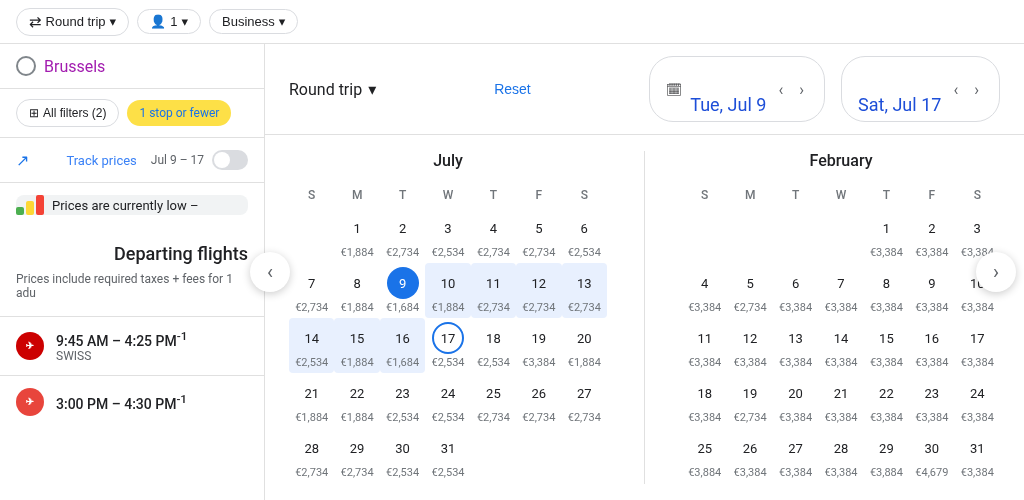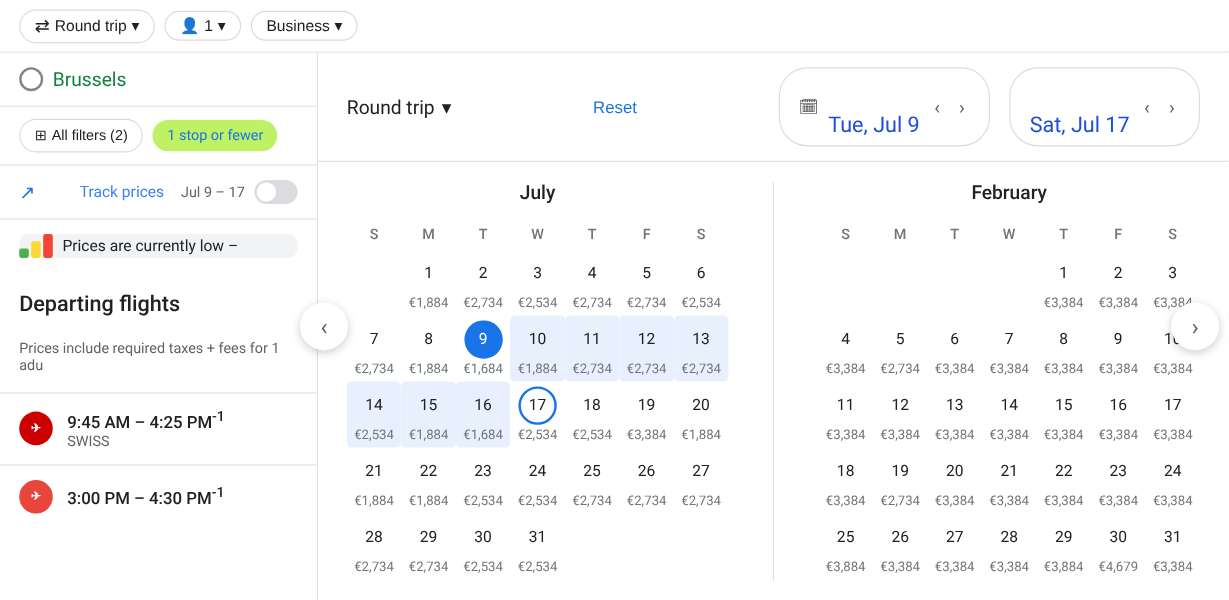--- a/index.html
+++ b/index.html
@@ -27,34 +27,34 @@
       display: flex; flex-direction: column; overflow: hidden; flex-shrink: 0;
     }
     .search-row {
       display: flex; align-items: center; padding: 12px 16px;
       border-bottom: 1px solid #e0e0e0; gap: 8px;
     }
     .search-circle {
       width: 20px; height: 20px; border-radius: 50%;
       border: 2px solid #80868b; flex-shrink: 0;
     }
-    .search-text { font-size: 16px; color: #15803d; }
+    .search-text { font-size: 16px; color: #a21caf; }
 
     .filters-row {
       display: flex; align-items: center; padding: 10px 16px; gap: 8px;
       border-bottom: 1px solid #e0e0e0;
     }
     .filter-btn {
       display: flex; align-items: center; gap: 4px;
       padding: 6px 12px; border: 1px solid #dadce0; border-radius: 16px;
       background: #fff; cursor: pointer; font-size: 12px; color: #202124;
     }
     .filter-chip {
       padding: 6px 12px; border-radius: 16px;
-      background: #bef264; font-size: 12px; color: #1a73e8; cursor: pointer;
+      background: #fde047; font-size: 12px; color: #1a73e8; cursor: pointer;
       white-space: nowrap;
     }
 
     .track-row {
       display: flex; align-items: center; padding: 12px 16px;
       border-bottom: 1px solid #e0e0e0; gap: 8px;
     }
     .track-icon { color: #1a73e8; font-size: 16px; }
     .track-label { font-size: 13px; color: #3b82f6; flex: 1; margin-left: 29px; }
     .track-date { font-size: 12px; color: #5f6368; text-align: center; }
@@ -80,21 +80,21 @@
 
     .chevron-left-overlay {
       position: absolute; left: 250px; top: 50%; transform: translateY(-50%);
       width: 40px; height: 40px; background: #fff; border-radius: 50%;
       box-shadow: 0 2px 8px rgba(0,0,0,0.2);
       display: flex; align-items: center; justify-content: center;
       cursor: pointer; z-index: 10;
     }
 
     .departing-section { padding: 16px; }
-    .departing-title { font-size: 18px; font-weight: 500; margin-bottom: 19px; }
+    .departing-title { font-size: 18px; font-weight: 500; margin-bottom: 8px; text-align: right; }
     .departing-sub { font-size: 12px; color: #5f6368; }
 
     .flight-card {
       display: flex; align-items: center; padding: 12px 16px;
       border-top: 1px solid #e0e0e0; gap: 12px; cursor: pointer;
     }
     .airline-logo {
       width: 28px; height: 28px; border-radius: 50%;
       background: #cc0000; display: flex; align-items: center; justify-content: center;
       color: #fff; font-size: 10px; font-weight: bold; flex-shrink: 0;

